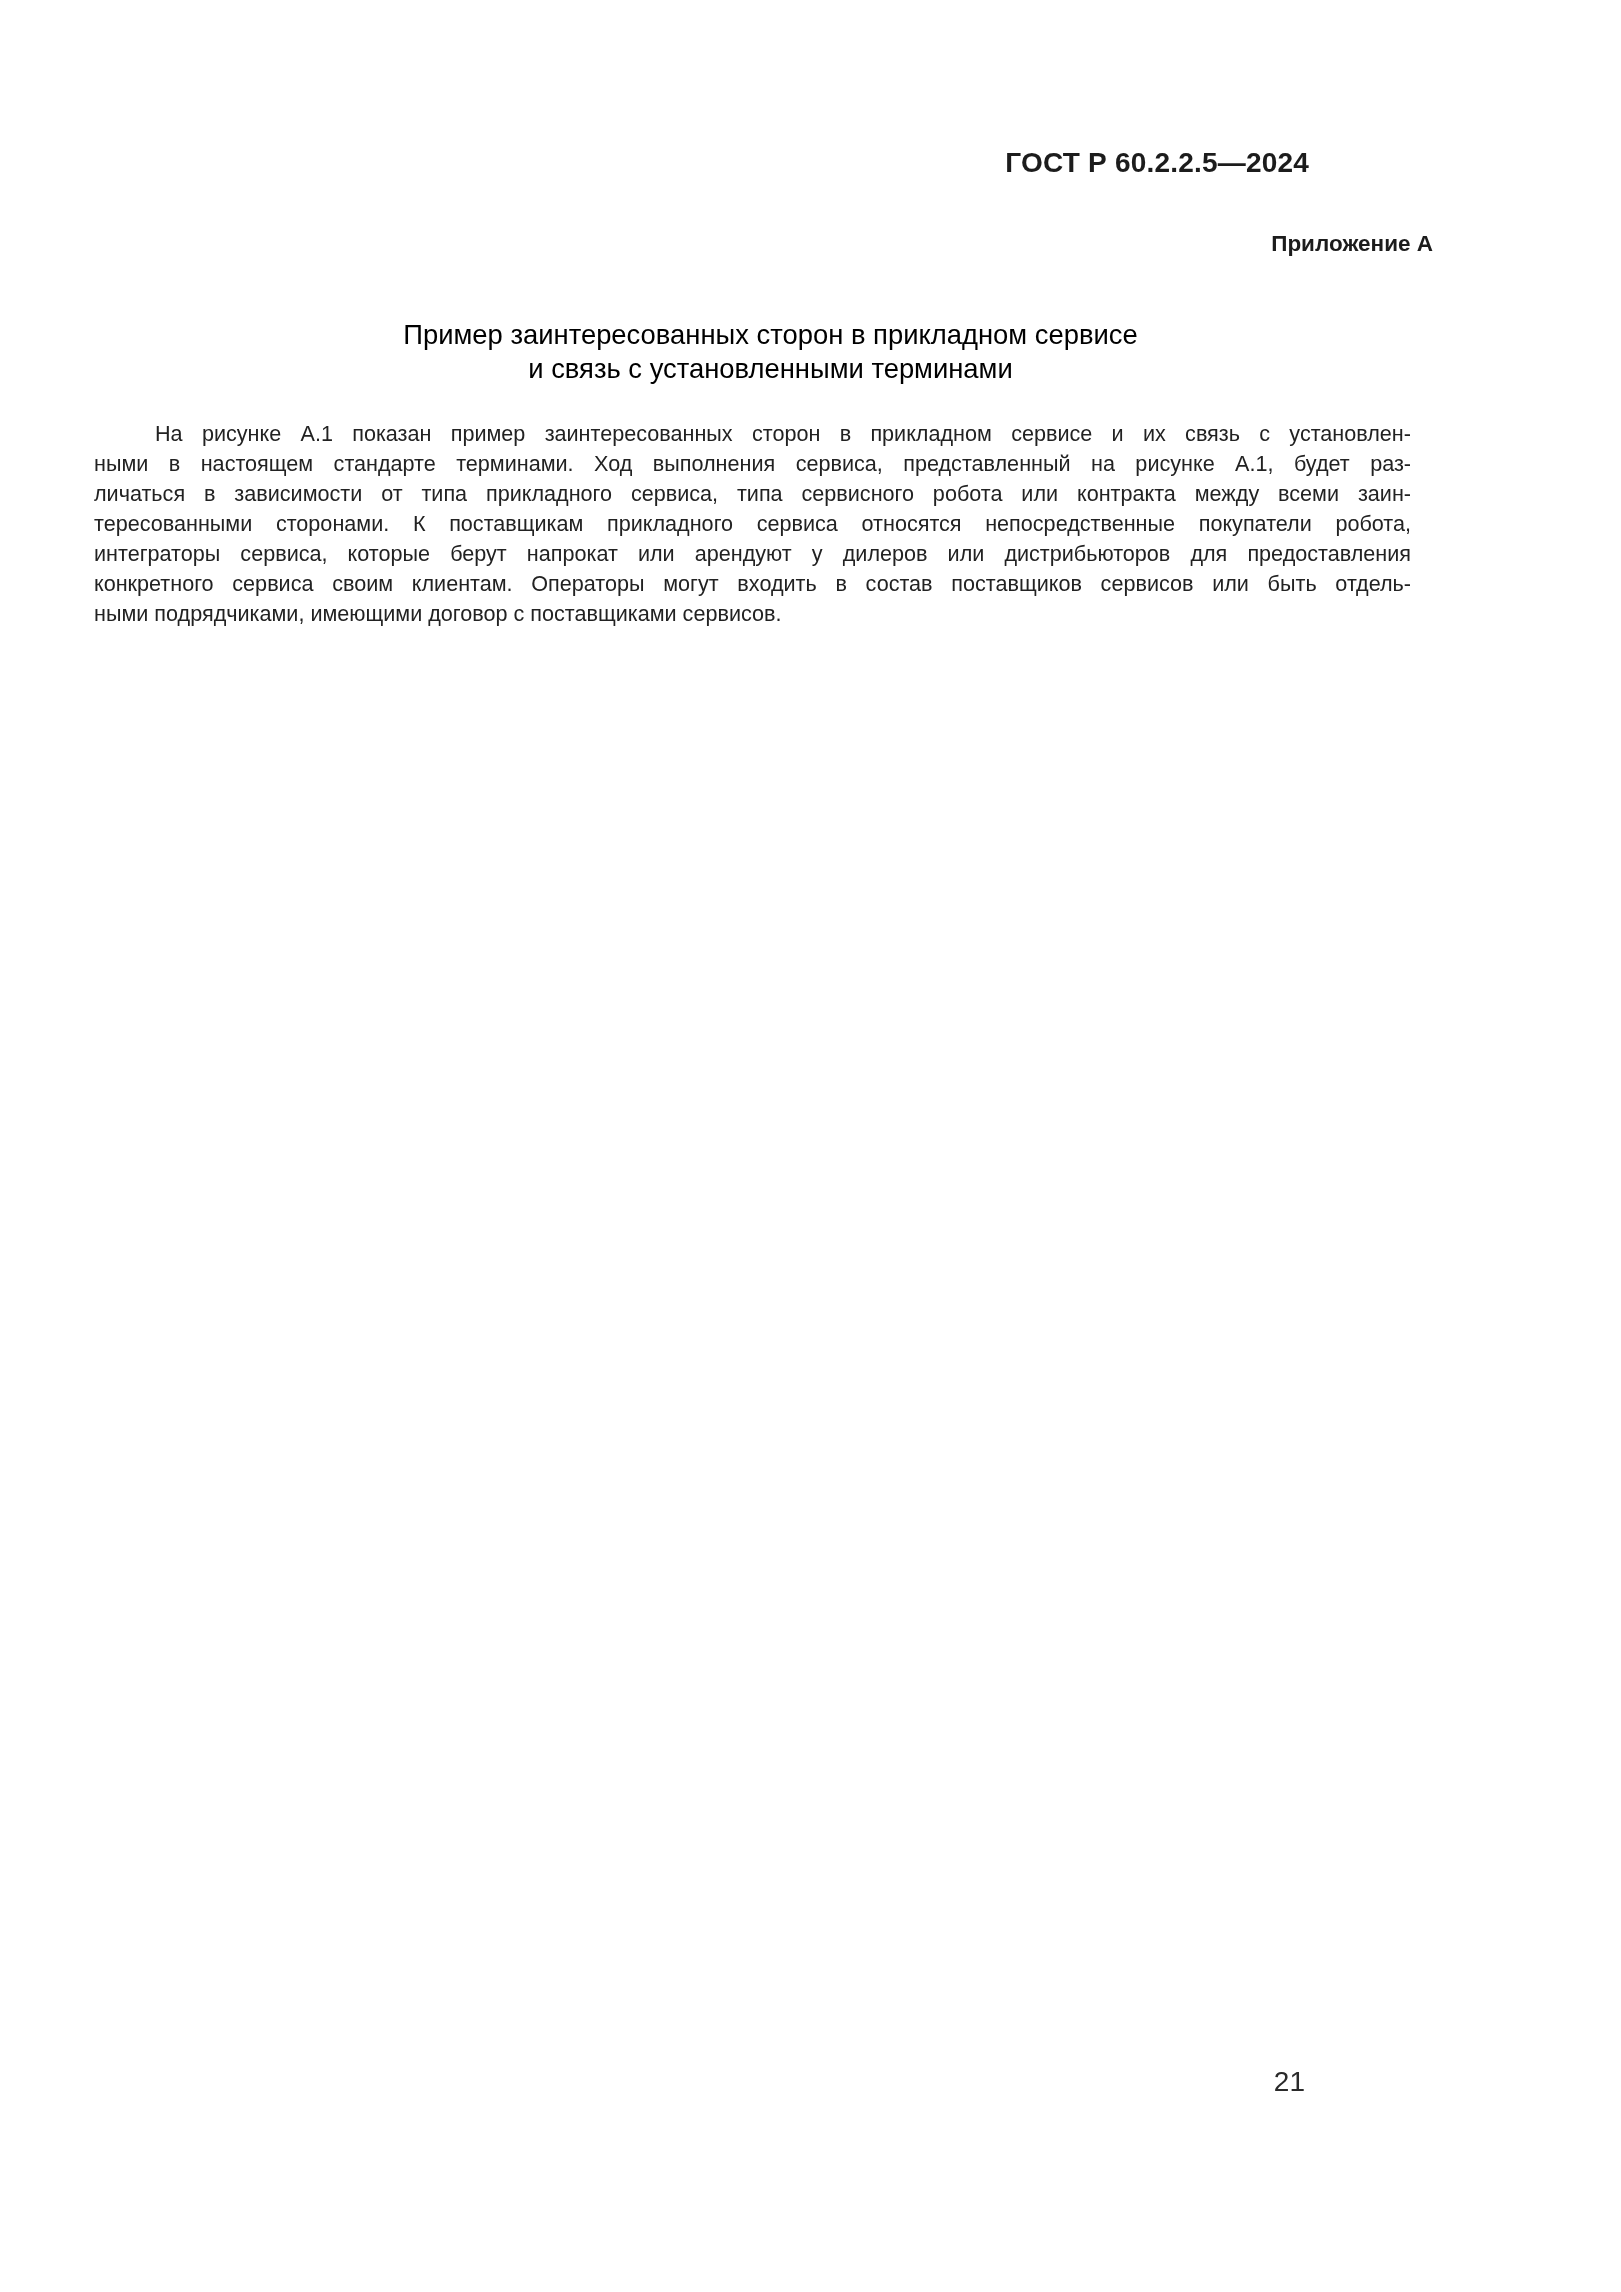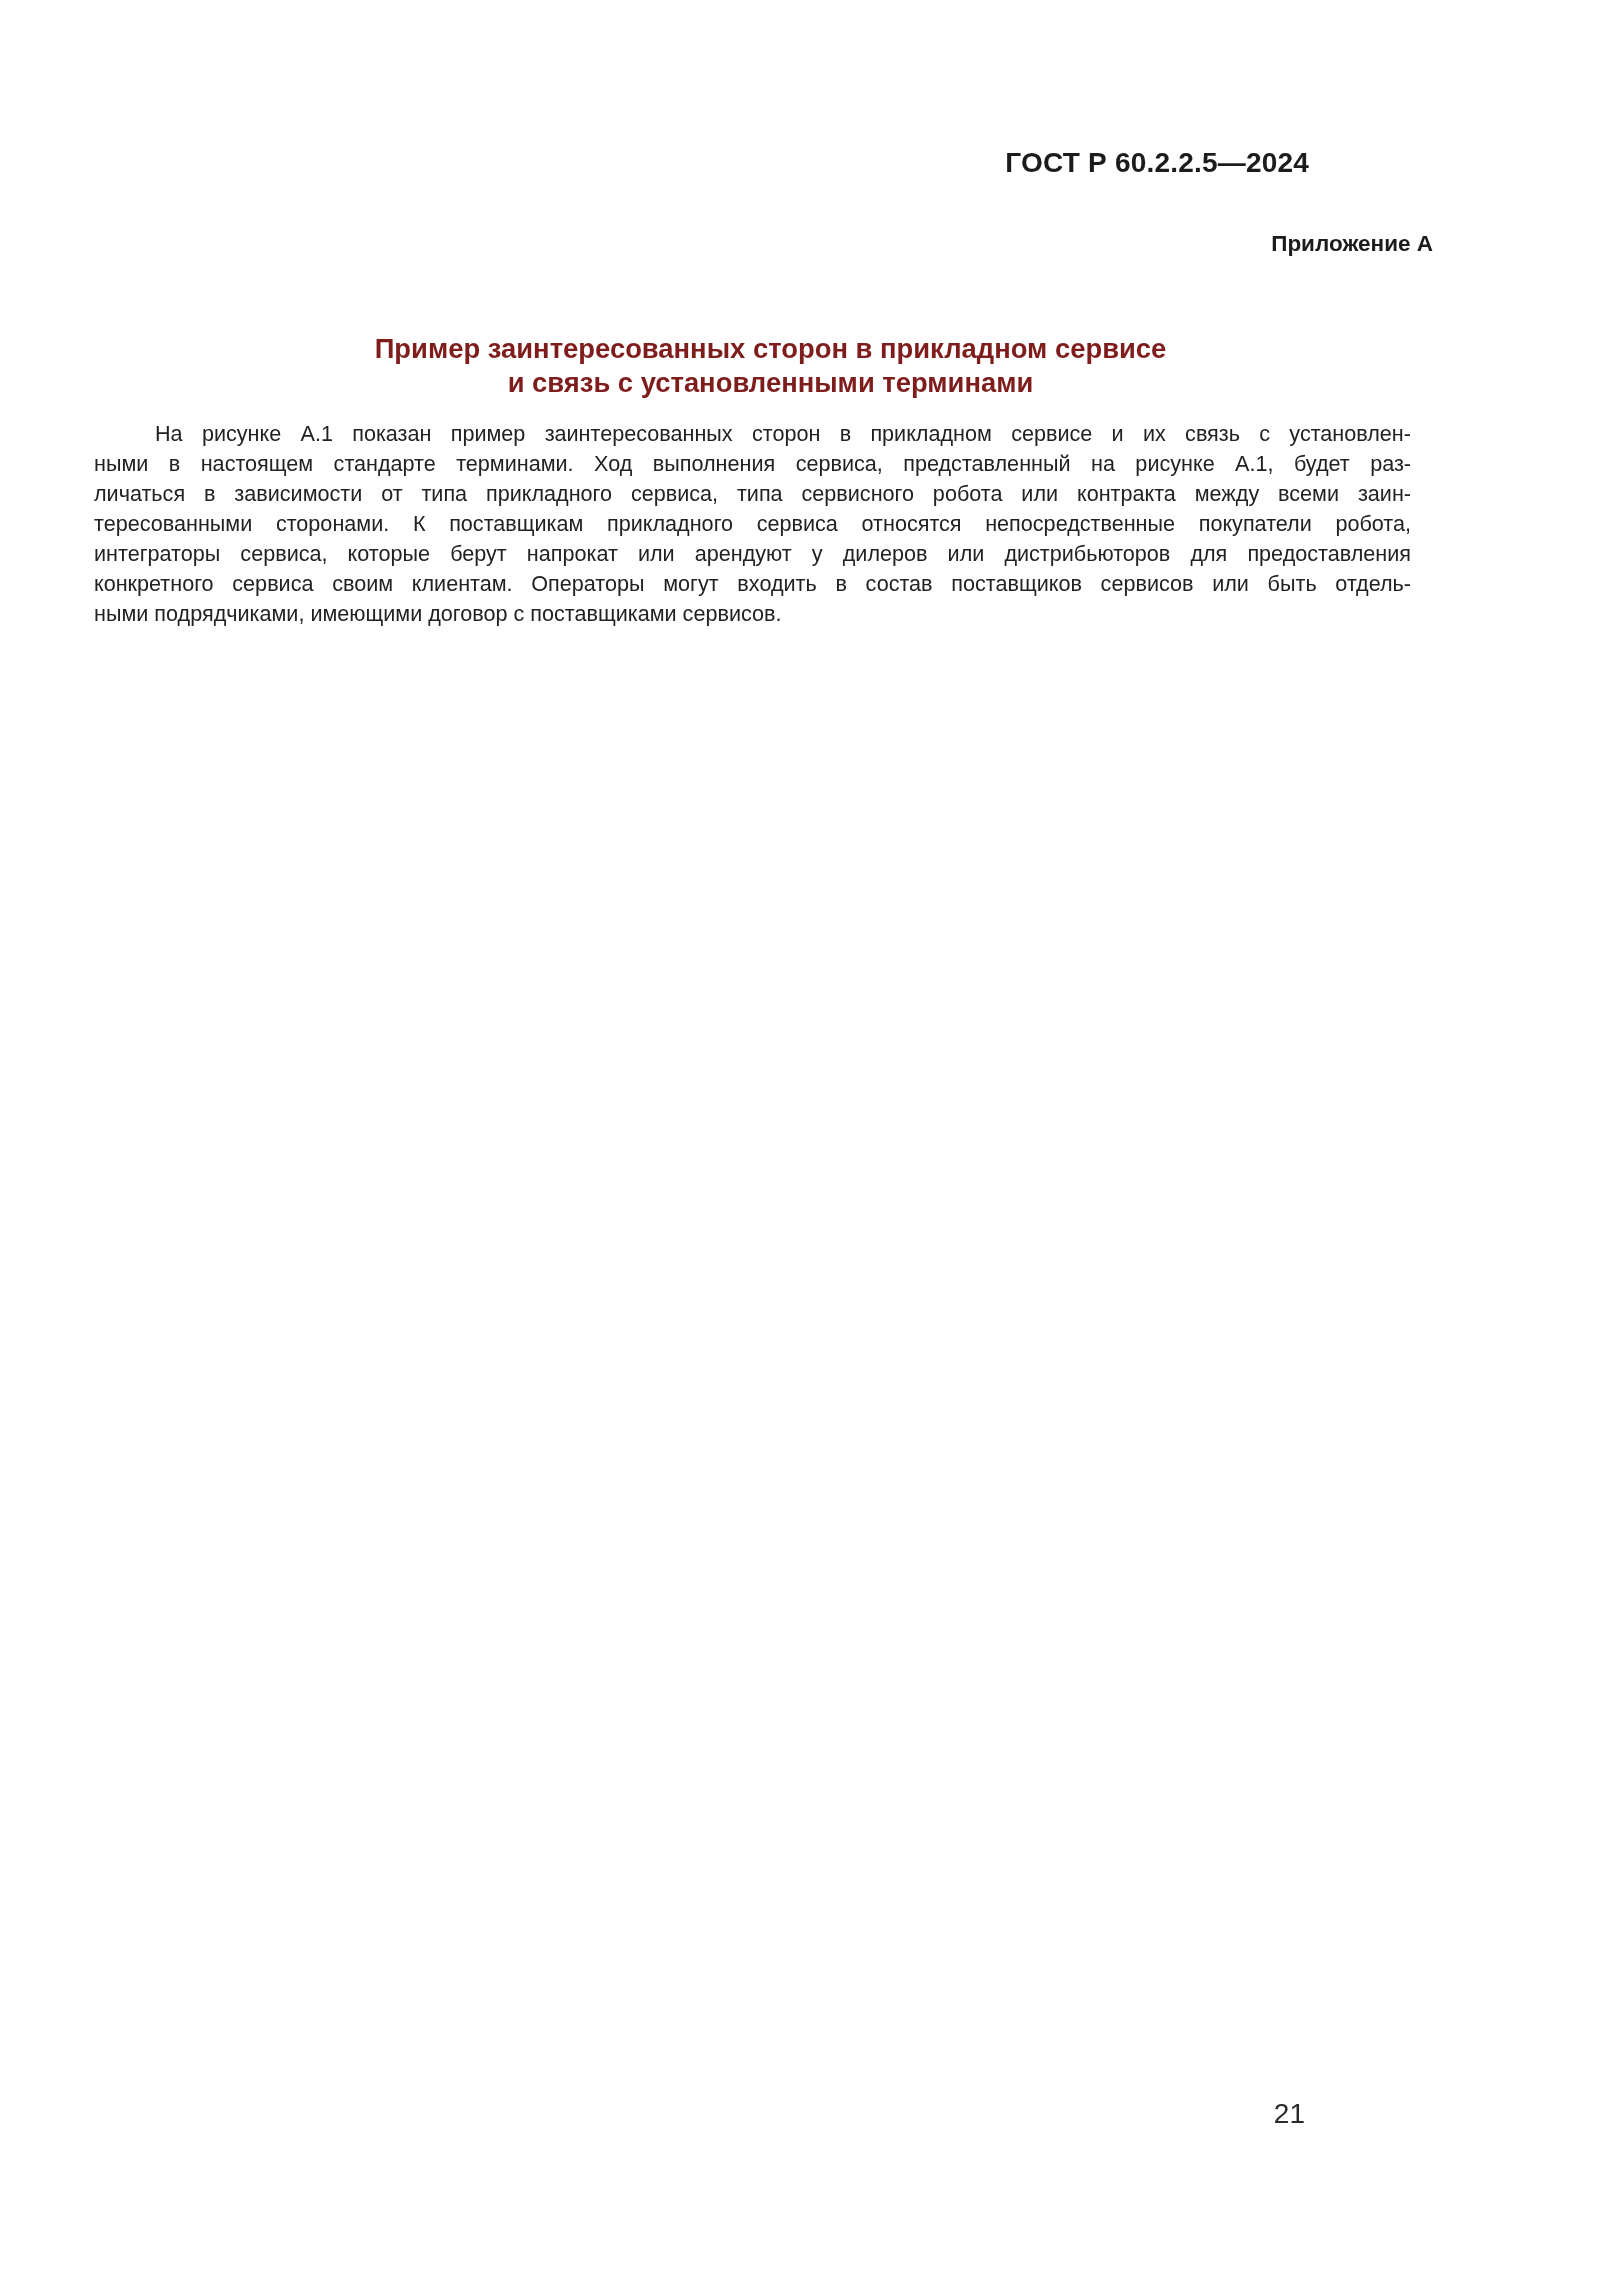--- a/index.html
+++ b/index.html
@@ -32,28 +32,28 @@
     left: 108px;
     width: 1325px;
     text-align: right;
     font-size: 22.5px;
     font-weight: bold;
     line-height: 26.5px;
     color: #1c1c1c;
   }
   .doc-title {
     position: absolute;
-    top: 332px;
+    top: 318px;
     left: 108px;
     width: 1325px;
     text-align: center;
     font-size: 27.4px;
-    font-weight: bold;
+    font-weight: normal;
     line-height: 34px;
-    color: #7f1d1d;
+    color: #000000;
   }
   .body-text {
     position: absolute;
     top: 419px;
     left: 94px;
     width: 1317px;
     font-size: 21.6px;
     line-height: 30px;
     color: #222222;
   }
@@ -66,21 +66,20 @@
   }
   .body-text .line.last {
     text-align-last: left;
   }
   .page-number {
     position: absolute;
     top: 2066px;
     right: 195px;
     font-size: 28px;
     color: #2a2a2a;
-    margin-top: 32px;
   }
 </style>
 </head>
 <body>
 
 <div class="page">
 
   <div class="doc-code">ГОСТ Р 60.2.2.5—2024</div>
 
   <div class="appendix-heading">

